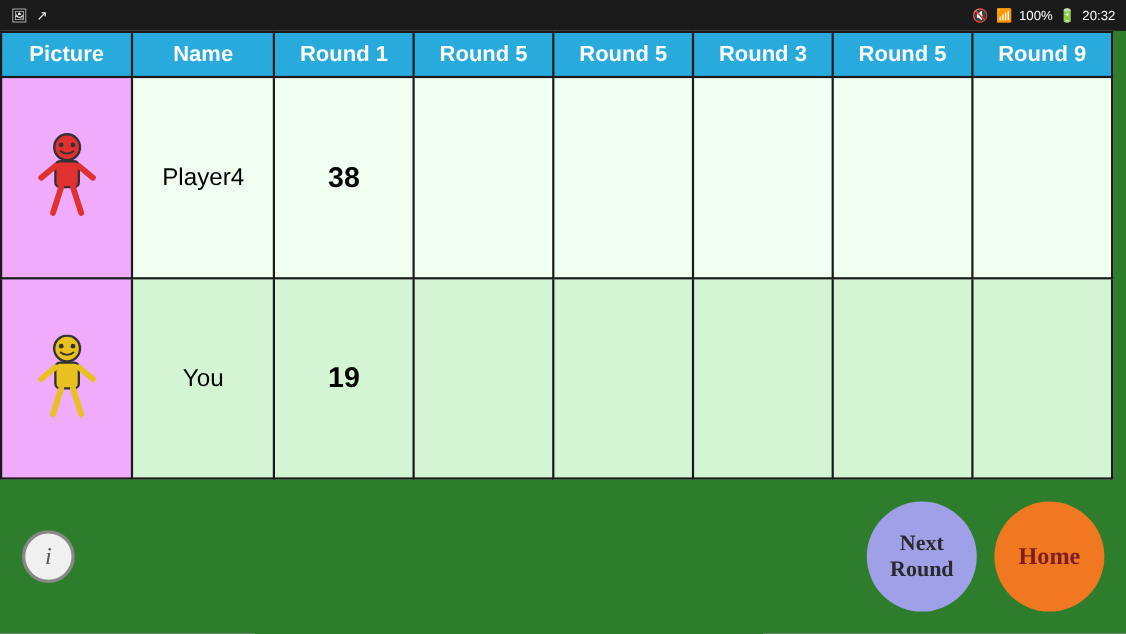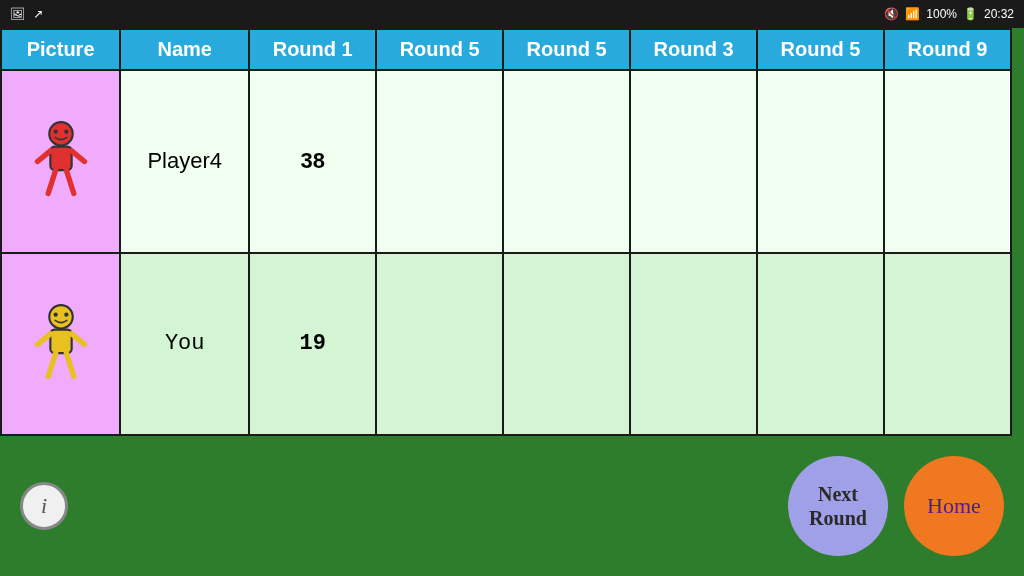--- a/index.html
+++ b/index.html
@@ -51,37 +51,36 @@
     tbody tr td {
       border: 2px solid #1a1a1a;
       text-align: center;
       font-size: 22px;
       vertical-align: middle;
       background: #f0fff0;
     }
 
     tbody tr.highlight td {
       background: #d4f5d4;
-      font-family: Liberation Mono, monospace;
     }
 
     tbody tr td.picture-cell {
       width: 120px;
       padding: 4px;
       background: inherit;
     }
 
     tbody tr td.name-cell {
       width: 130px;
       font-size: 22px;
     }
 
     tbody tr td.score-cell {
       width: 128px;
-      font-size: 22px;
+      font-size: 26px;
       font-weight: bold;
     }
 
     tbody tr td.empty-cell {
       width: 128px;
     }
 
     
     .figure-svg {
       width: 70px;
@@ -136,22 +135,22 @@
       line-height: 1.2;
     }
 
     .home-btn {
       width: 100px;
       height: 100px;
       border-radius: 50%;
       background: #f07820;
       border: none;
       font-size: 22px;
-      font-weight: normal;
-      color: #4c1d95;
+      font-weight: bold;
+      color: #7f1d1d;
       cursor: pointer;
       font-family: 'Comic Sans MS', cursive;
     }
   </style>
 </head>
 <body>
 
 <div class="status-bar">
   <div class="status-left">
     <span>🖼</span>

